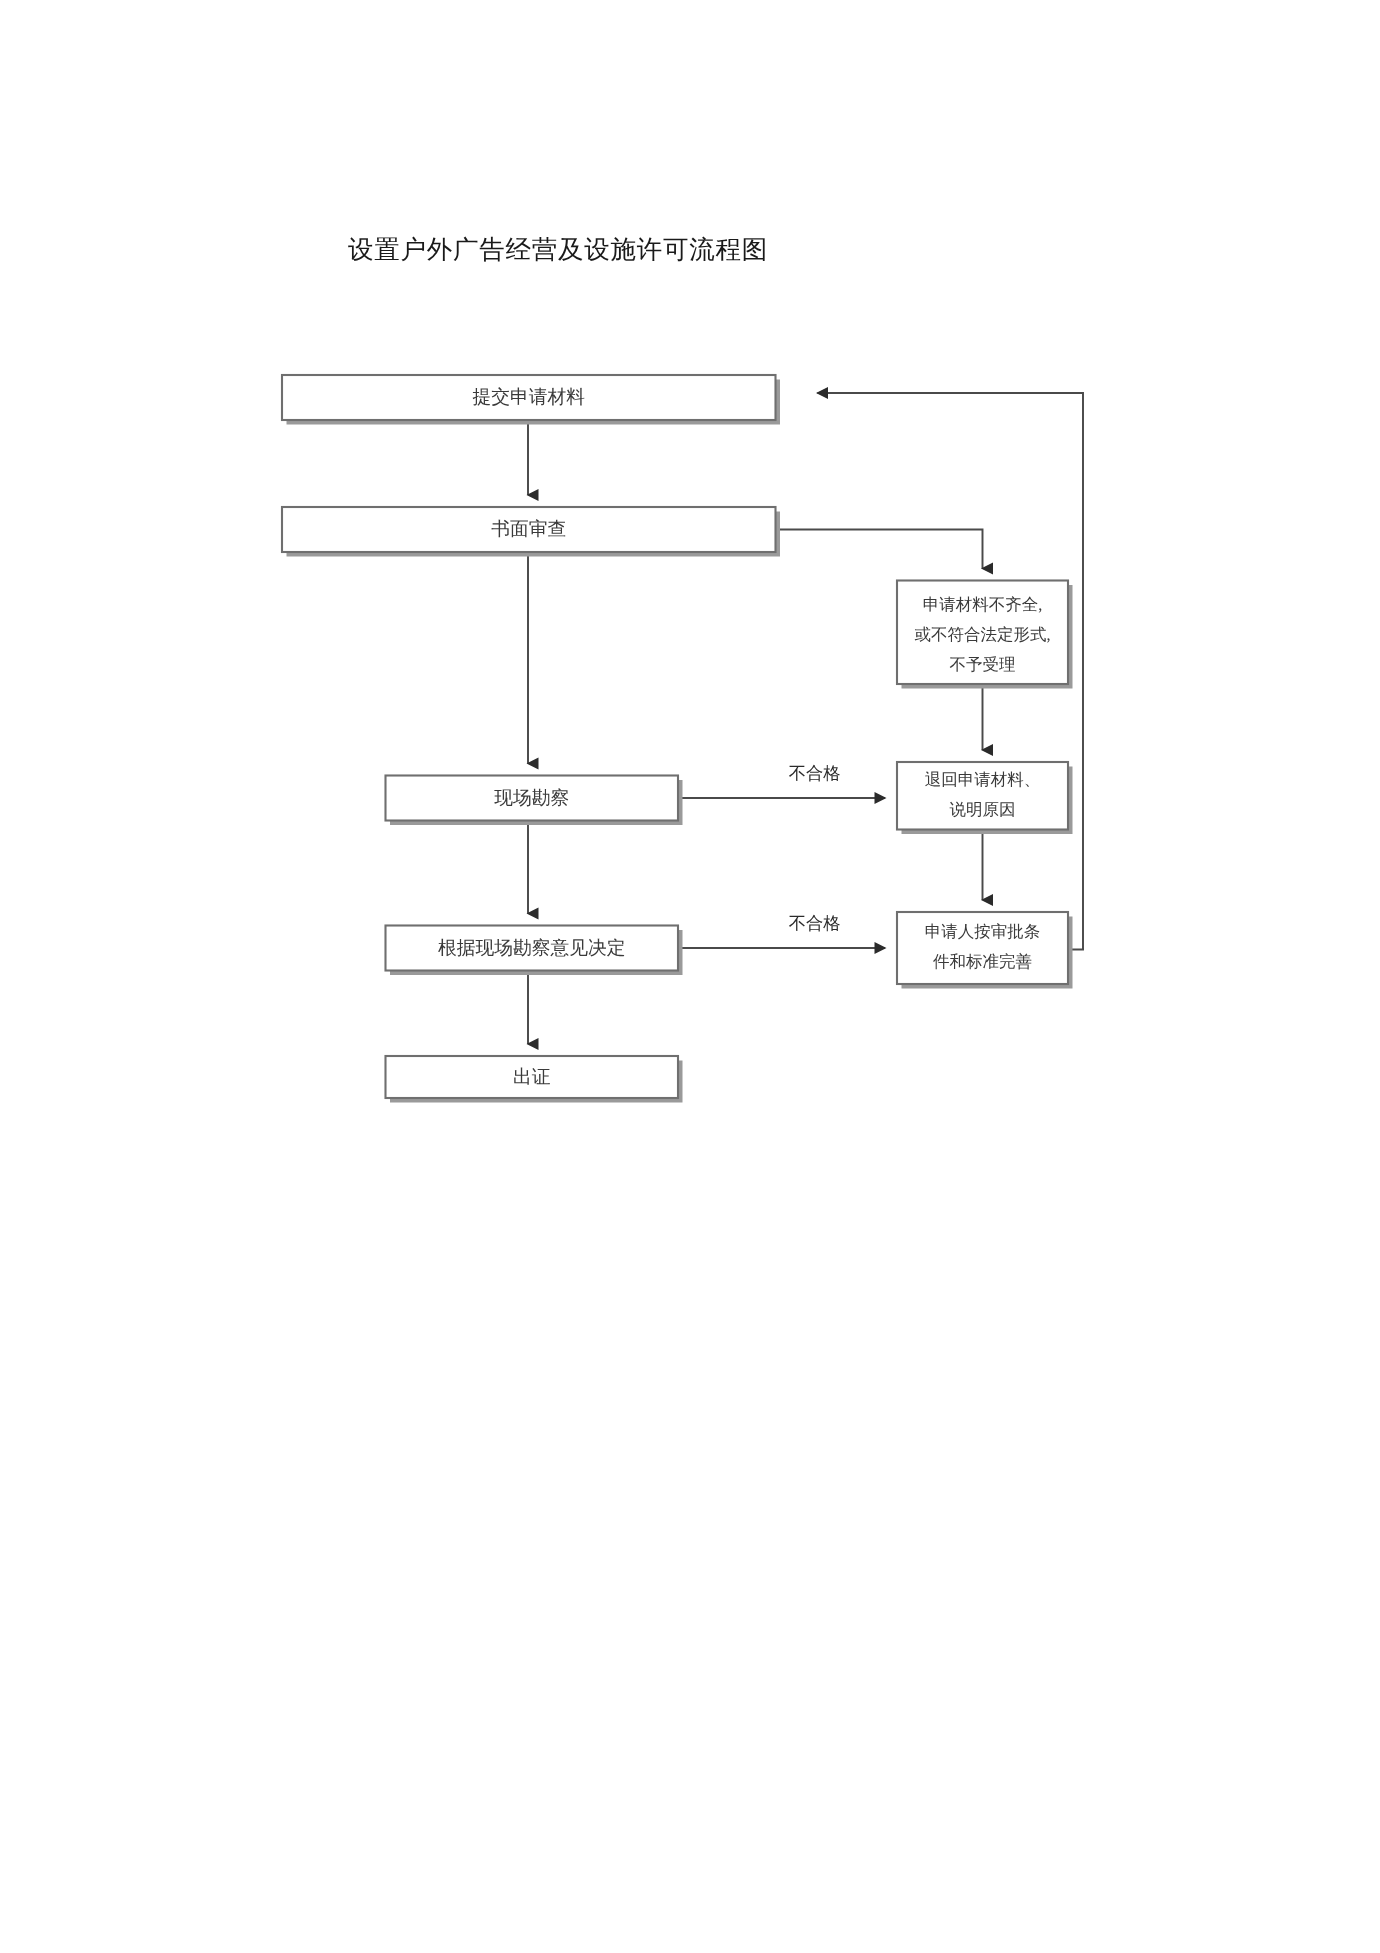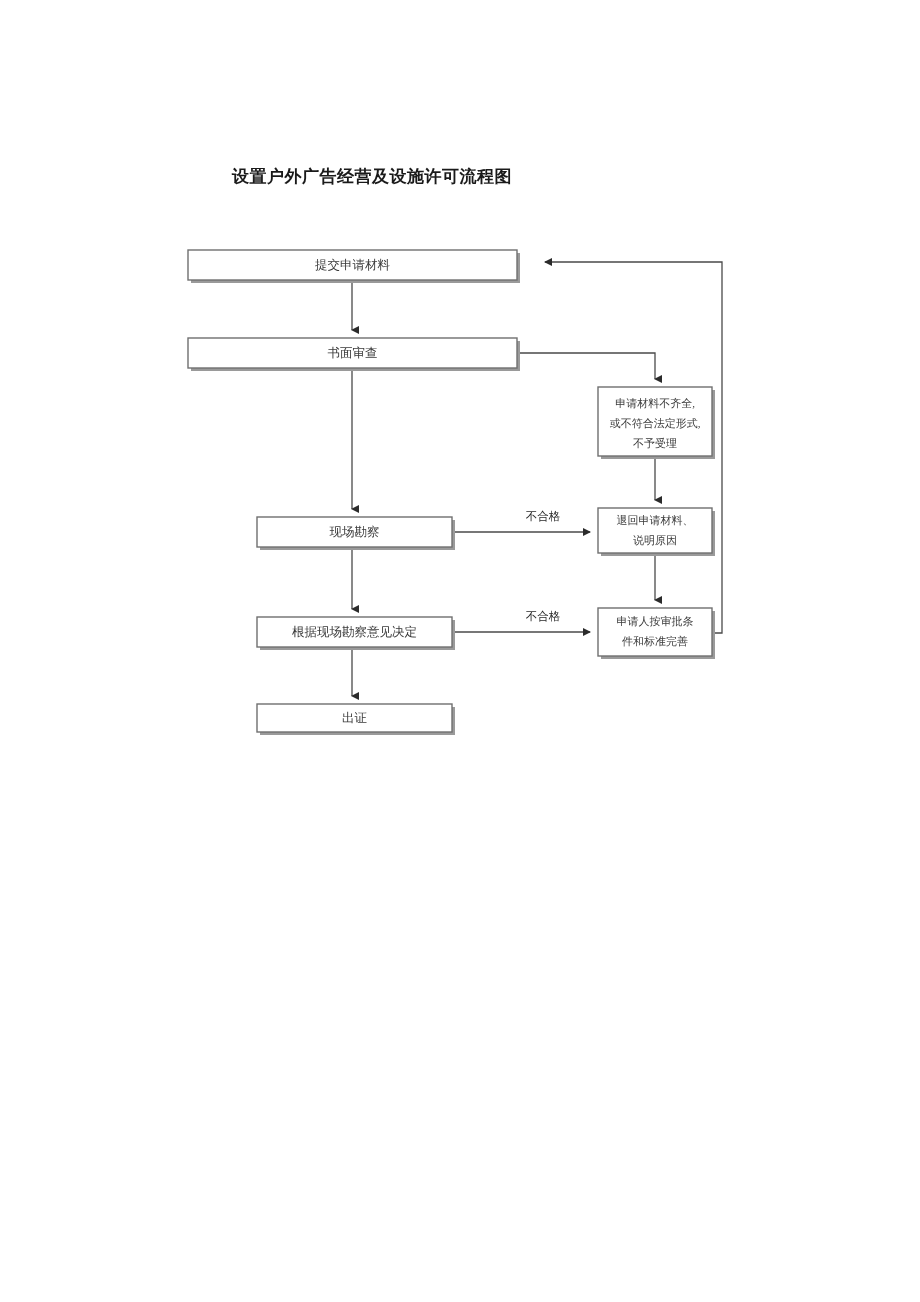--- a/index.html
+++ b/index.html
@@ -19,25 +19,25 @@
     position: absolute;
     left: 0;
     top: 0;
     width: 920px;
     height: 1302px;
     background: #ffffff;
   }
   #chart-title {
     position: absolute;
     left: 0;
-    top: 165px;
+    top: 155px;
     width: 744px;
     text-align: center;
     font-family: "Liberation Sans", "DejaVu Sans", sans-serif;
-    font-weight: bold;
+    font-weight: normal;
     font-size: 17px;
     letter-spacing: 0.5px;
     color: #1a1a1a;
   }
   #flow-svg {
     position: absolute;
     left: 0;
     top: 0;
   }
   .node-rect {

